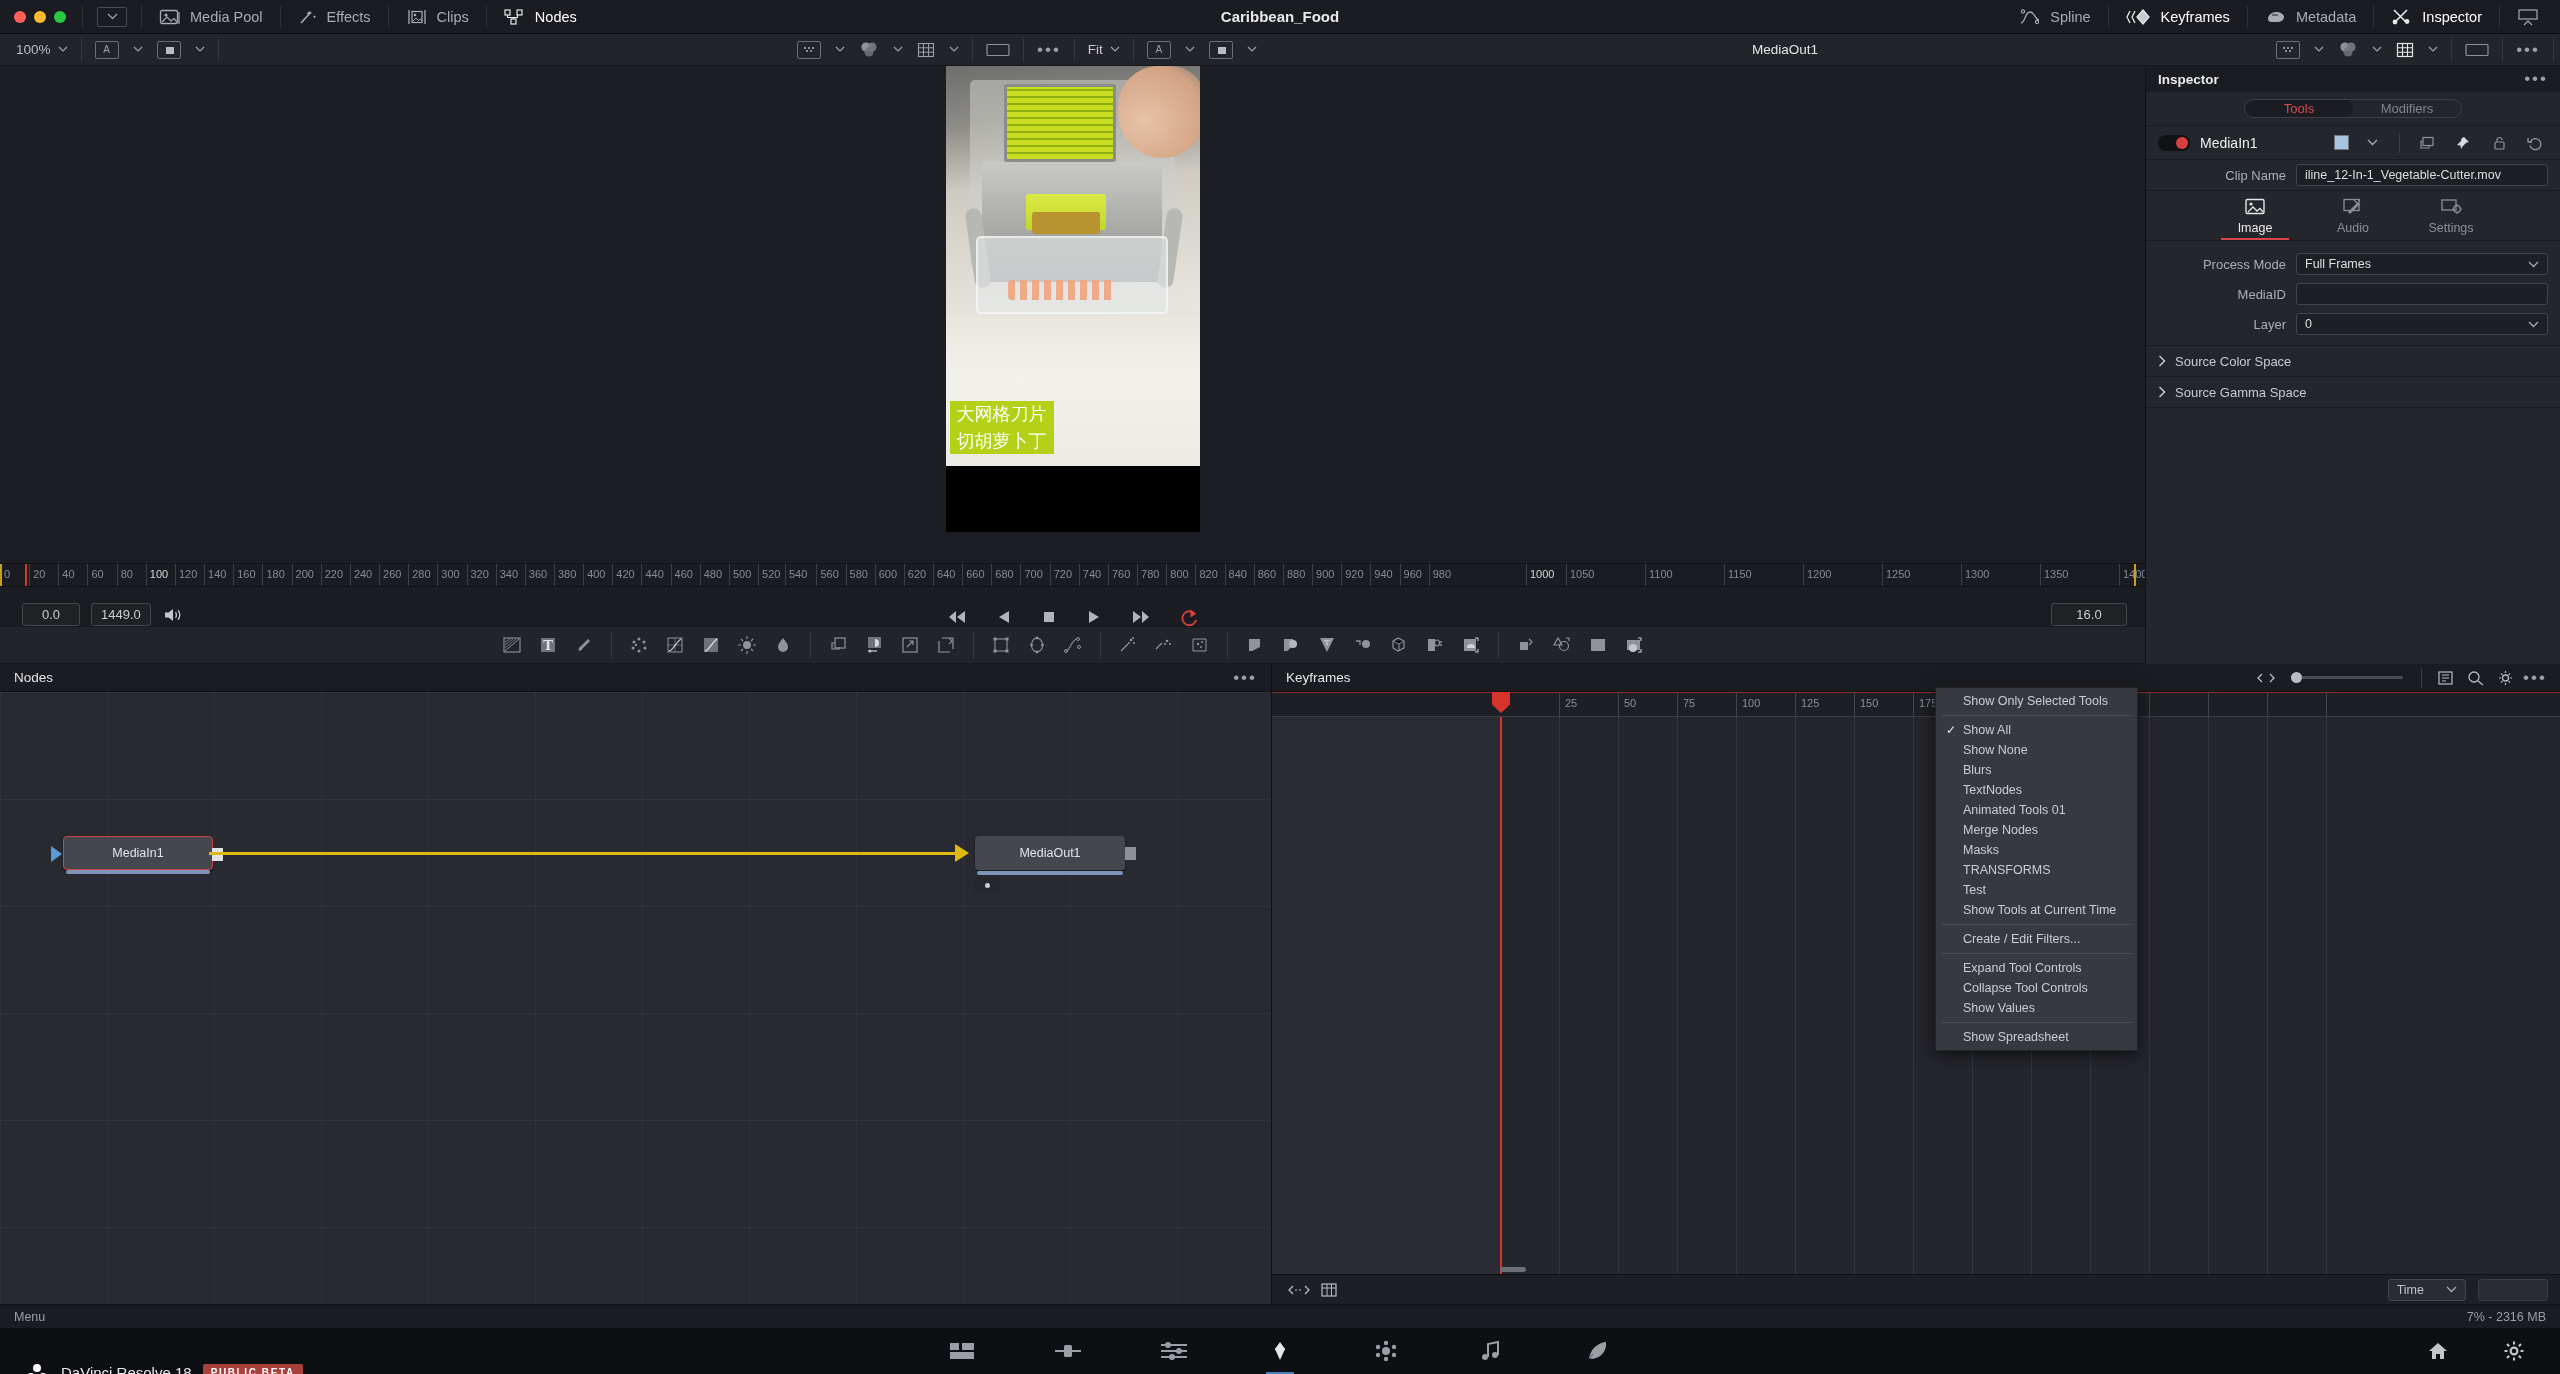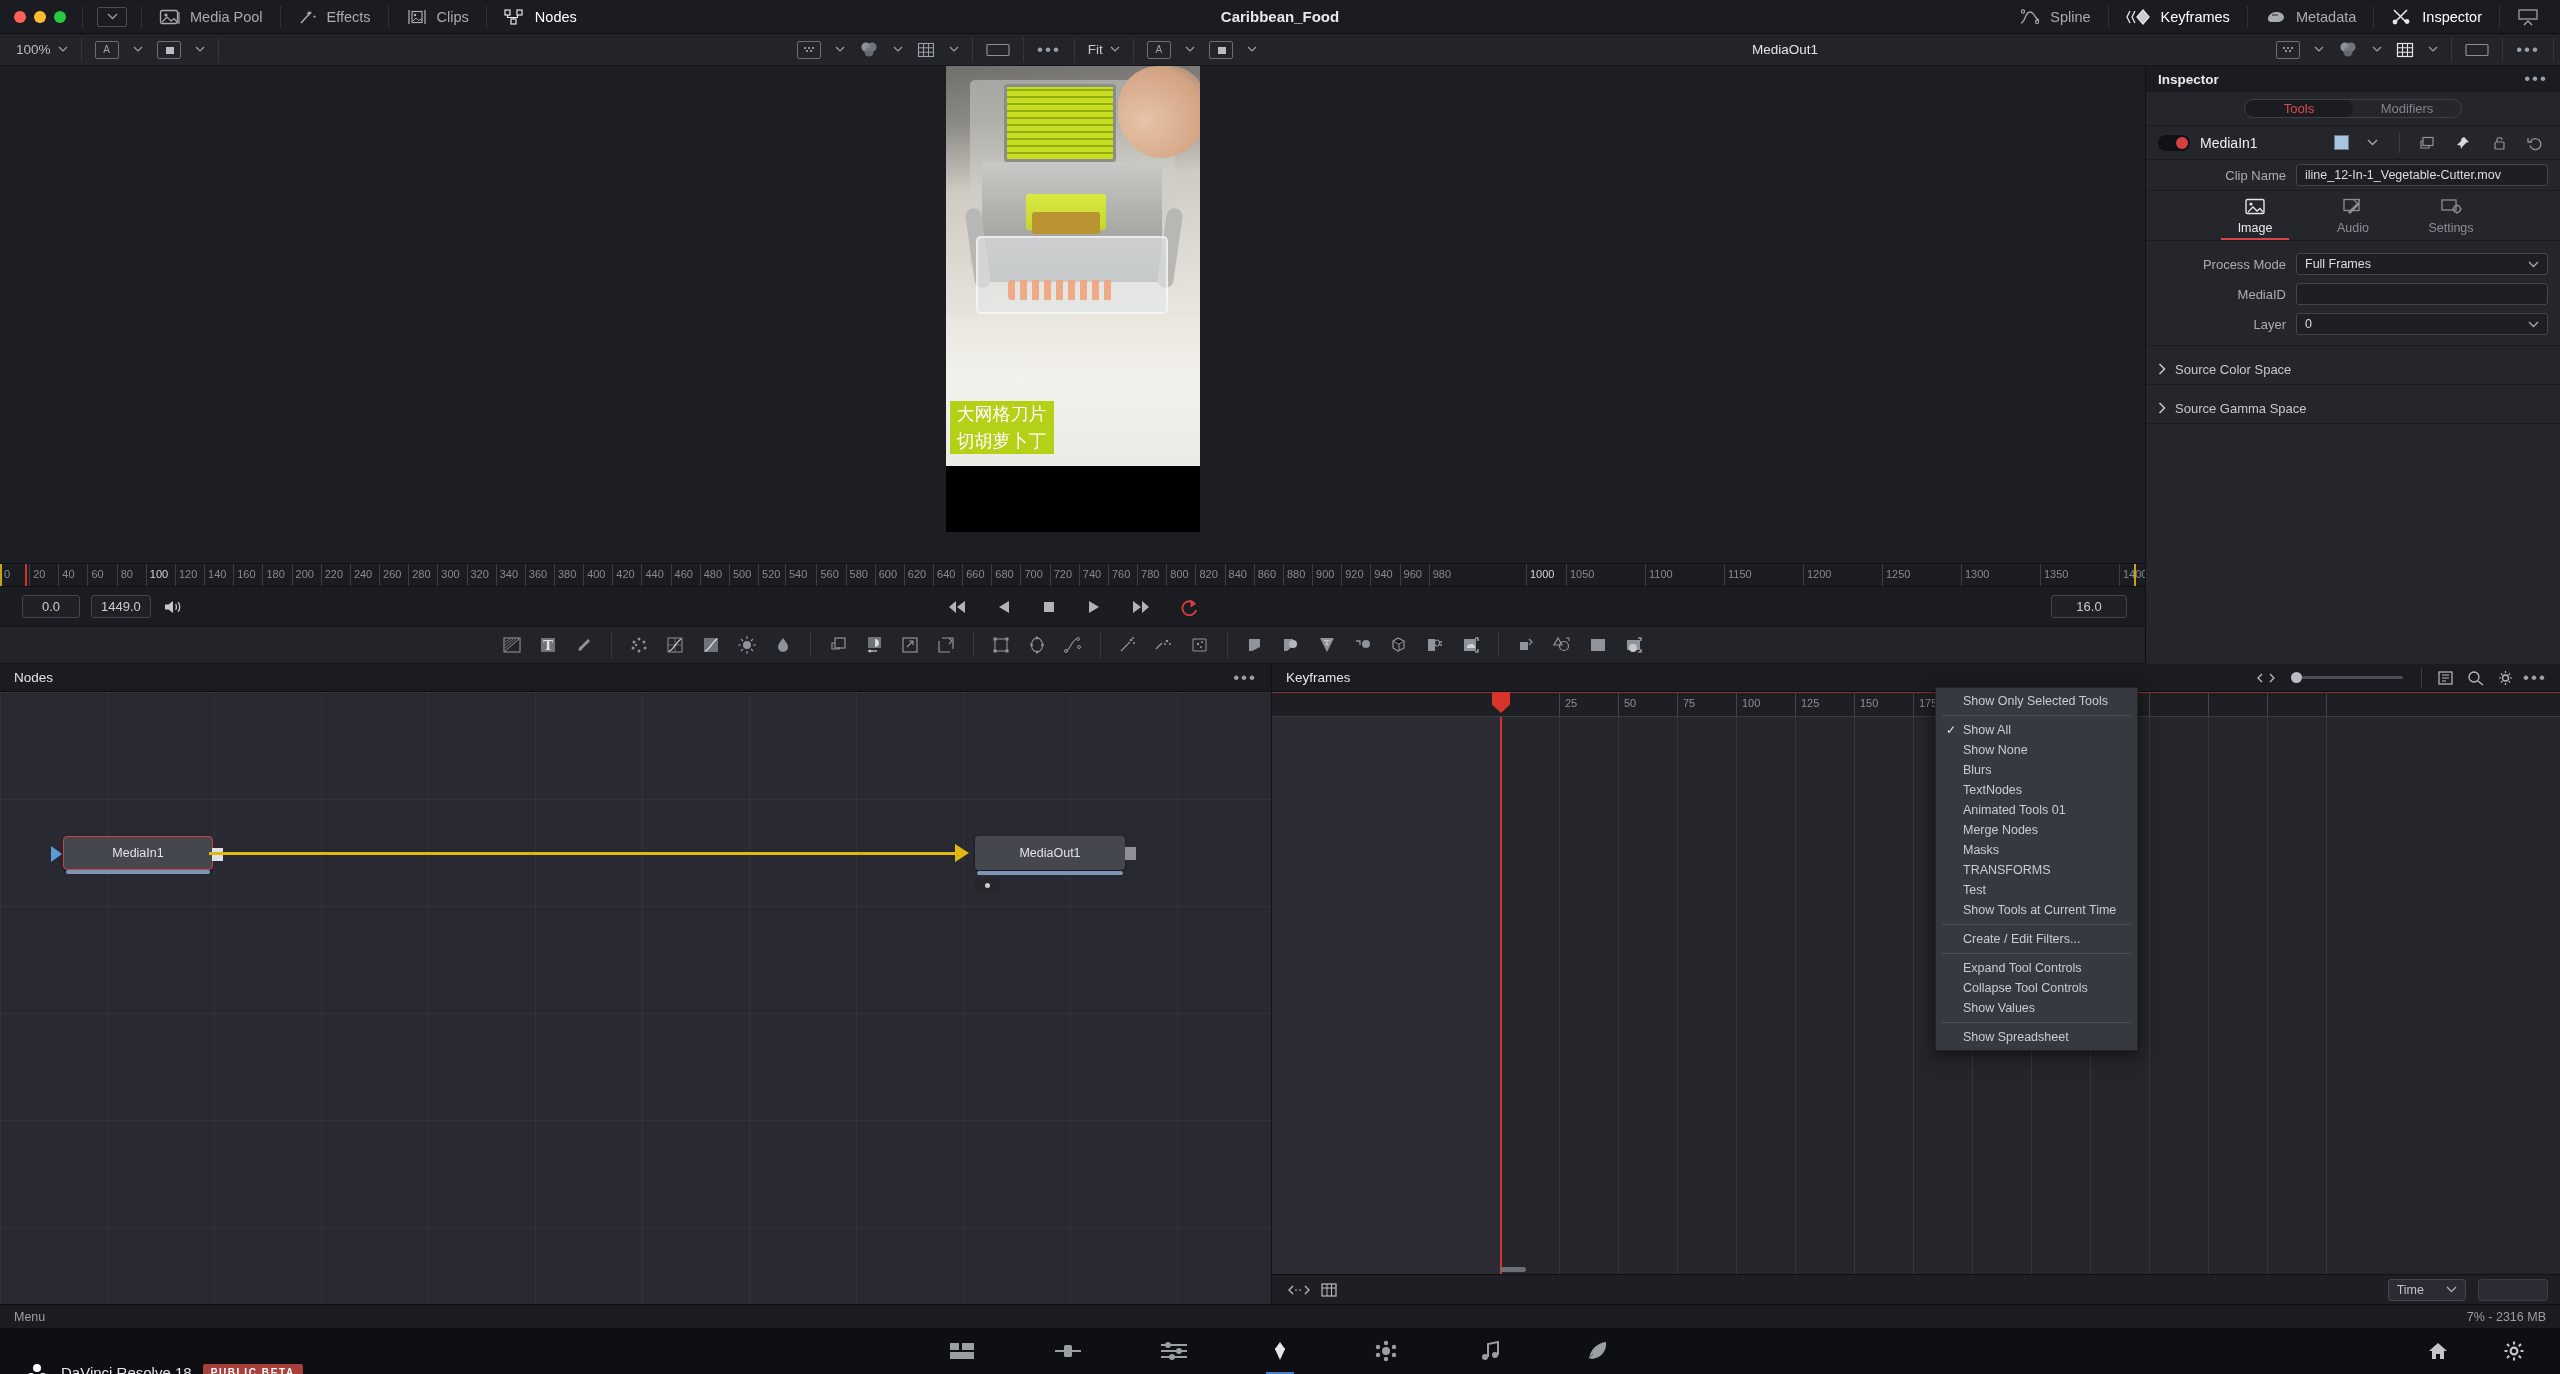--- a/index.html
+++ b/index.html
@@ -133,21 +133,21 @@
     border-top: 1px solid #101114; overflow: hidden;
   }
   .tick { position: absolute; top: 0; height: 23px; border-left: 1px solid #3c3f47; }
   .tick span { position: absolute; left: 3px; top: 4px; font-size: 11px; color: #868a92; white-space: nowrap; }
   .tick.major span { color: #d4d6da; }
   .ruler-edge { position: absolute; top: 0; height: 23px; width: 2px; background: #c9a21b; }
   .ruler-ph { position: absolute; top: 0; height: 23px; width: 2px; background: #d9342b; }
 
   
   .transport {
-    height: 40px; background: #1b1c21; display: flex; align-items: center;
+    height: 40px; background: #1b1c21; display: flex; align-items: flex-end;
     flex: 0 0 40px; position: relative; border-top: 1px solid #101114;
   }
   .timefield {
     height: 23px; min-width: 58px; border: 1px solid #43464e; border-radius: 3px;
     display: flex; align-items: center; justify-content: center;
     font-size: 13px; color: #c9ccd1; background: #202125; padding: 0 9px;
   }
   .transport .tc-left { display: flex; align-items: center; gap: 11px; padding-left: 22px; }
   .transport .tc-center {
     position: absolute; left: 50%; transform: translateX(-50%);
@@ -271,21 +271,21 @@
     font-size: 12.5px; color: #dcdee1; justify-content: space-between;
   }
   .clip-row { border-bottom: 1px solid #1a1b1f; padding-bottom: 4px; padding-top: 4px; height: auto; }
   .imgtabs { display: flex; justify-content: center; gap: 0px; border-bottom: 1px solid #1a1b1f; padding: 6px 0 0 0; }
   .imgtab { width: 98px; display: flex; flex-direction: column; align-items: center; gap: 4px; padding-bottom: 5px; position: relative; }
   .imgtab span { font-size: 12.5px; color: #8a8e96; }
   .imgtab.on span { color: #e9eaec; }
   .imgtab.on::after { content:""; position: absolute; bottom: 0; left: 15px; right: 15px; height: 2px; background: #d9434a; }
   .sect {
     height: 31px; display: flex; align-items: center; gap: 9px; padding: 0 12px;
-    border-bottom: 1px solid #1a1b1f; font-size: 13px; color: #c6c9ce; margin-top: 8px;
+    border-bottom: 1px solid #1a1b1f; font-size: 13px; color: #c6c9ce;
   }
   .insp-divider { height: 1px; background: #1a1b1f; }
 
   
   .menubar {
     height: 24px; background: #1b1c21; display: flex; align-items: center;
     justify-content: space-between; padding: 0 14px; flex: 0 0 24px;
     font-size: 12.5px; color: #9a9ea5; border-top: 1px solid #0e0f12;
   }
   .dock {

